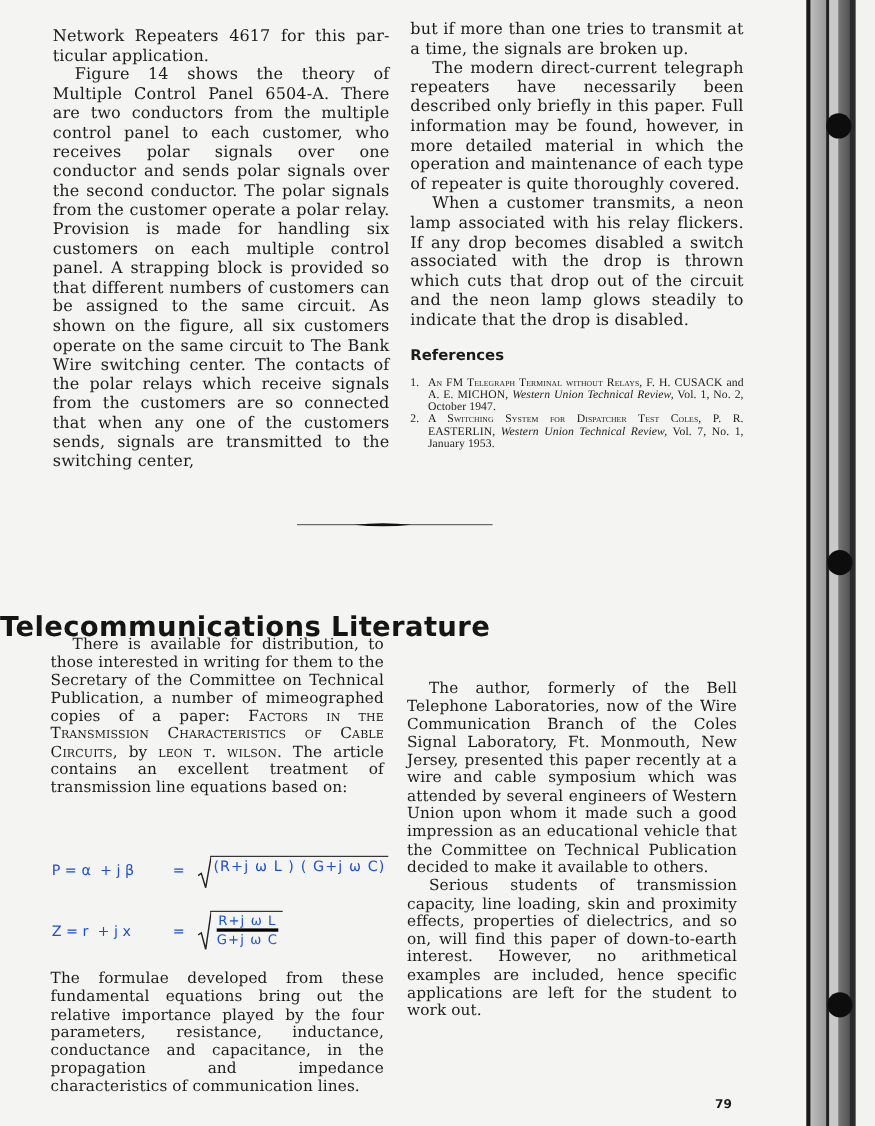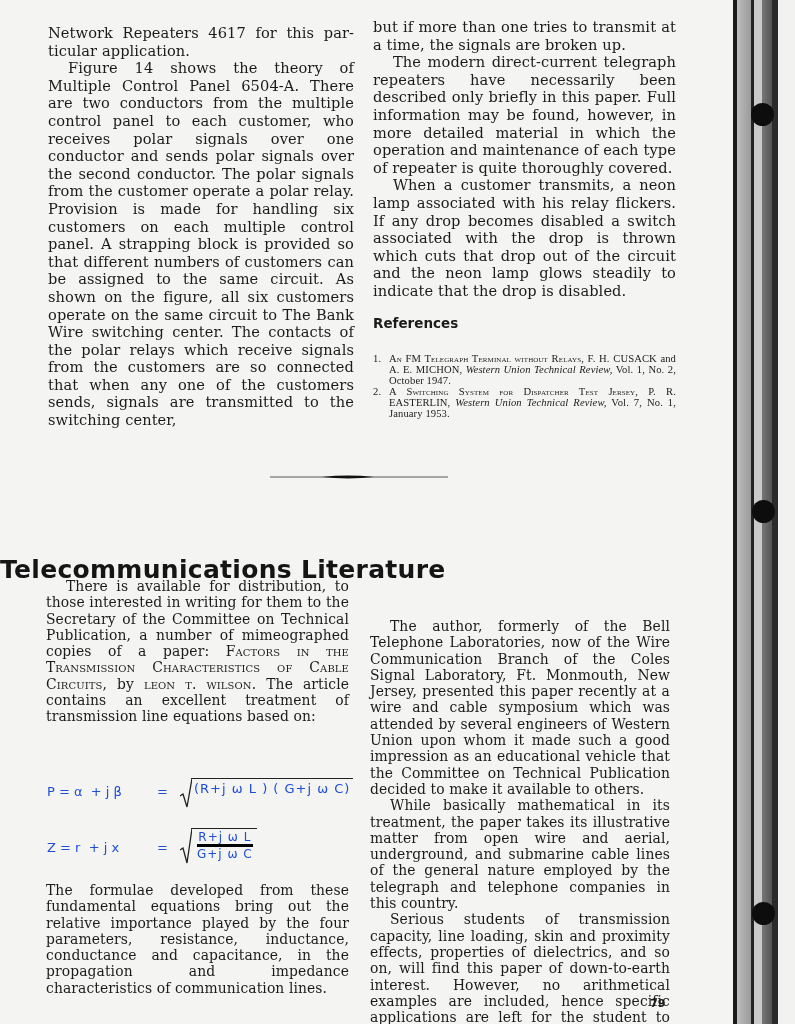--- a/index.html
+++ b/index.html
@@ -20,21 +20,21 @@
   .col p { margin: 0; text-indent: 20px; }
   .col p.noindent { text-indent: 0; }
   .sc { font-variant: small-caps; }
   .it { font-style: italic; }
 
   #col-top-left { left: 48px; top: 24px; width: 306px; }
   #col-top-right { left: 373px; top: 18px; width: 303px; }
 
   .refs-heading {
     font-family: "DejaVu Sans", "Liberation Sans", sans-serif;
-    font-weight: bold; font-size: 13.5px; margin: 15px 0 21px 0;
+    font-weight: bold; font-size: 13.5px; margin: 15px 0 11px 0;
     text-align: left; letter-spacing: 0;
   }
   .ref-list { margin: 0; padding: 0; list-style: none; }
   .ref-item {
     font-family: "Liberation Serif", "DejaVu Serif", serif;
     font-size: 10.6px; line-height: 11px;
     display: flex; text-align: justify;
   }
   .ref-num { width: 16px; flex: none; }
   .ref-text { flex: 1; }
@@ -104,21 +104,21 @@
       <span class="ref-text">
         <span class="sc">An FM Telegraph Terminal without Relays,</span>
         <span>F. H. CUSACK and A. E. MICHON,</span>
         <span class="it">Western Union Technical Review,</span>
         <span>Vol. 1, No. 2, October 1947.</span>
       </span>
     </li>
     <li class="ref-item">
       <span class="ref-num">2.</span>
       <span class="ref-text">
-        <span class="sc">A Switching System for Dispatcher Test Jersey,</span>
+        <span class="sc">A Switching System for Dispatcher Test Coles,</span>
         <span>P. R. EASTERLIN,</span>
         <span class="it">Western Union Technical Review,</span>
         <span>Vol. 7, No. 1, January 1953.</span>
       </span>
     </li>
   </ul>
 </div>
 
 <svg id="divider" viewBox="0 0 178 6">
   <line x1="0" y1="3" x2="178" y2="3" stroke="#333" stroke-width="0.8"></line>
@@ -158,21 +158,20 @@
     </div>
   </div>
 </div>
 
 <div class="col" style="left:46px; top:882px; width:303px; font-size:13.9px; line-height:16.3px;">
   <p class="noindent">The formulae developed from these funda­mental equations bring out the relative im­portance played by the four parameters, resistance, inductance, conductance and ca­pacitance, in the propagation and impedance characteristics of communication lines.</p>
 </div>
 
 <div class="col" id="col-bot-right">
   <p>The author, formerly of the Bell Telephone Laboratories, now of the Wire Communica­tion Branch of the Coles Signal Laboratory, Ft. Monmouth, New Jersey, presented this paper recently at a wire and cable symposium which was attended by several engineers of Western Union upon whom it made such a good impression as an educational vehicle that the Committee on Technical Publication decided to make it available to others.</p>
-  <p>While basically mathematical in its treat­ment, the paper takes its illustrative matter from open wire and aerial, underground, and submarine cable lines of the general nature employed by the telegraph and telephone companies in this country.</p>
   <p>Serious students of transmission capacity, line loading, skin and proximity effects, prop­erties of dielectrics, and so on, will find this paper of down-to-earth interest. However, no arithmetical examples are included, hence specific applications are left for the student to work out.</p>
 </div>
 
 <div id="page-number">79</div>
 
 <div id="binding">
   <div class="bind-strip" style="left:0; width:3px; background:#f4f4f2;"></div>
   <div class="bind-strip" style="left:3px; width:4px; background:#1a1a1a;"></div>
   <div class="bind-strip" style="left:7px; width:14px; background:linear-gradient(90deg,#bdbdbd,#9a9a9a);"></div>
   <div class="bind-strip" style="left:21px; width:3px; background:#222;"></div>

